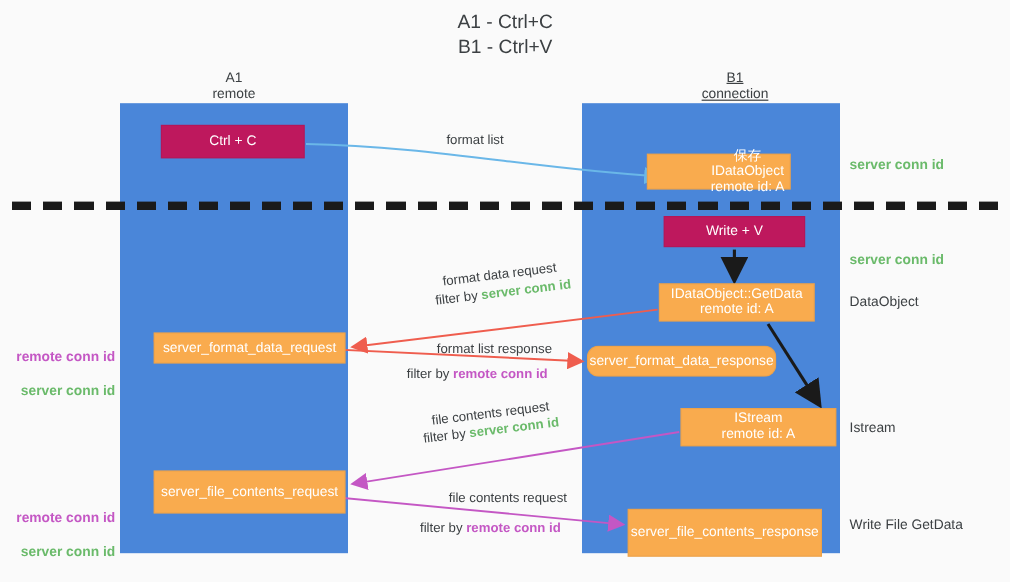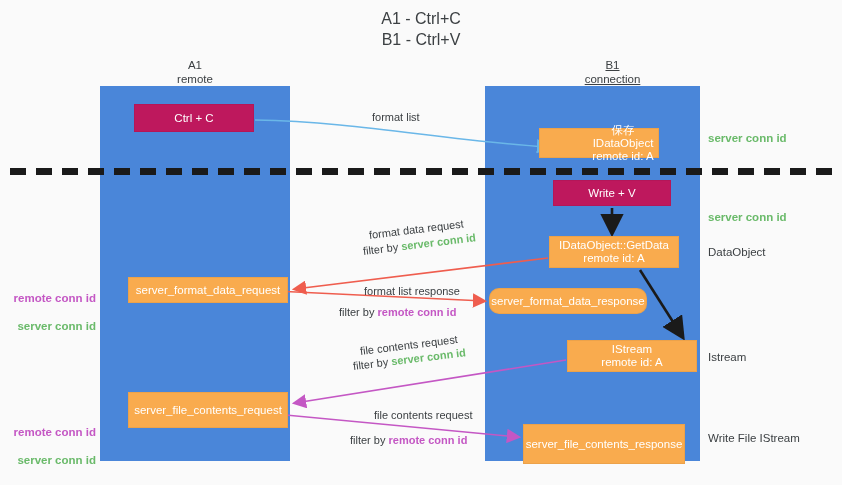--- a/index.html
+++ b/index.html
@@ -163,21 +163,21 @@
 remote id: A</div>
   <div class="abs box orange" id="box-fmt-req">server_format_data_request</div>
   <div class="abs box orange" id="box-fmt-resp">server_format_data_response</div>
   <div class="abs box orange" id="box-file-req">server_file_contents_request</div>
   <div class="abs box orange" id="box-file-resp">server_file_contents_response</div>
 
   <div class="abs note green-t" id="note-server-1">server conn id</div>
   <div class="abs note green-t" id="note-server-2">server conn id</div>
   <div class="abs note plain-t" id="note-dataobject">DataObject</div>
   <div class="abs note plain-t" id="note-istream">Istream</div>
-  <div class="abs note plain-t" id="note-write">Write File IStream</div>
+  <div class="abs note plain-t" id="note-write">Write File GetData</div>
 
   <div class="abs note" id="note-left-1">
     <span class="magenta-t">remote conn id</span><br>
     <span class="green-t">server conn id</span>
   </div>
   <div class="abs note" id="note-left-2">
     <span class="magenta-t">remote conn id</span><br>
     <span class="green-t">server conn id</span>
   </div>
 

